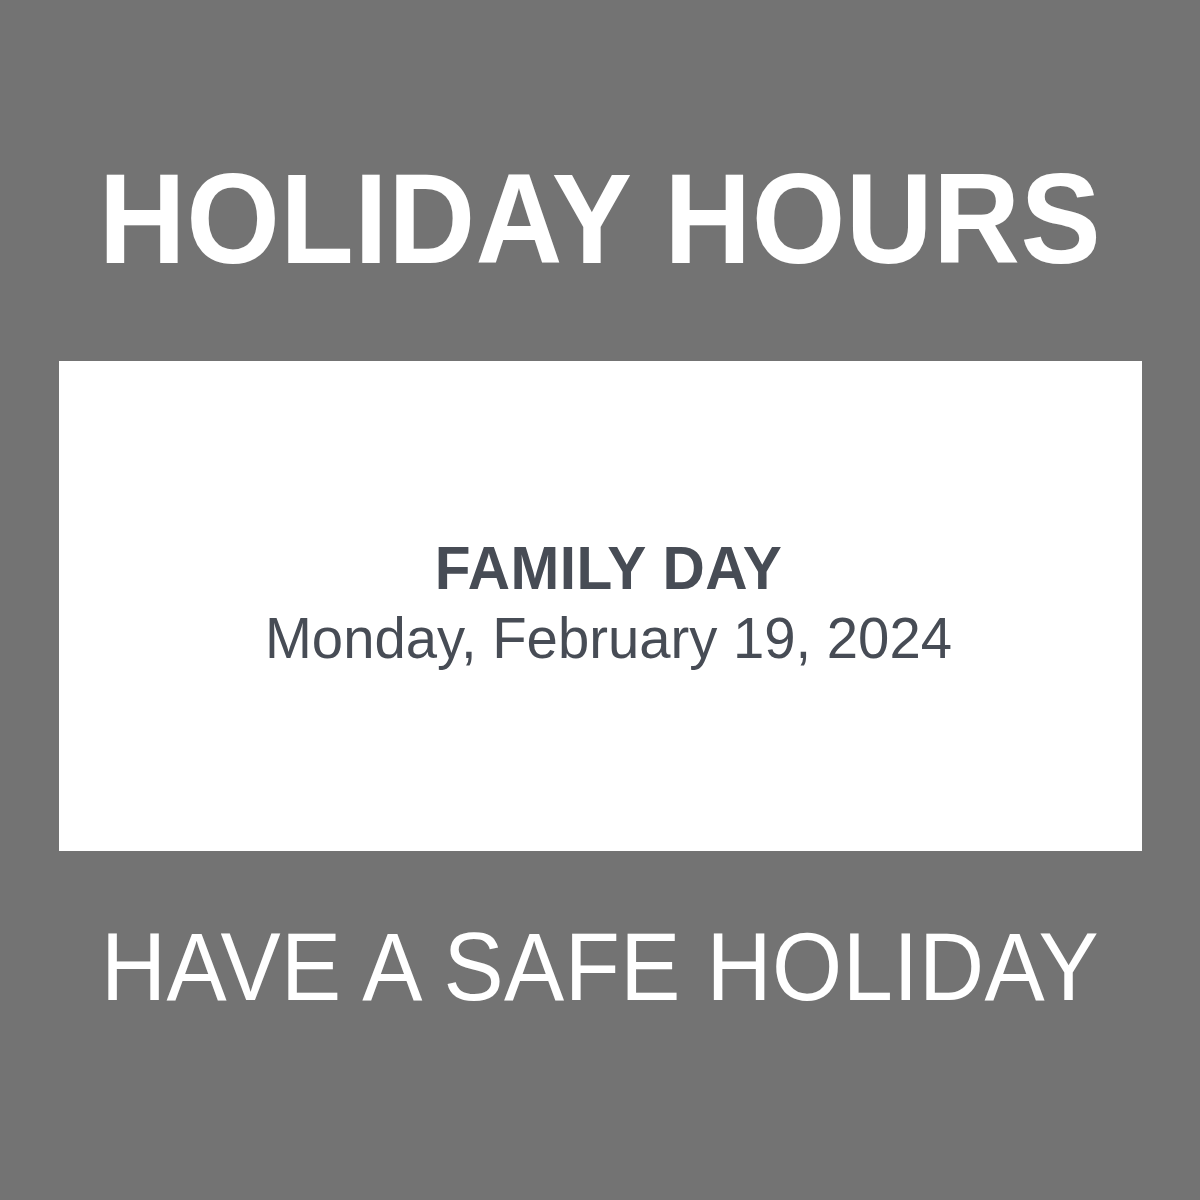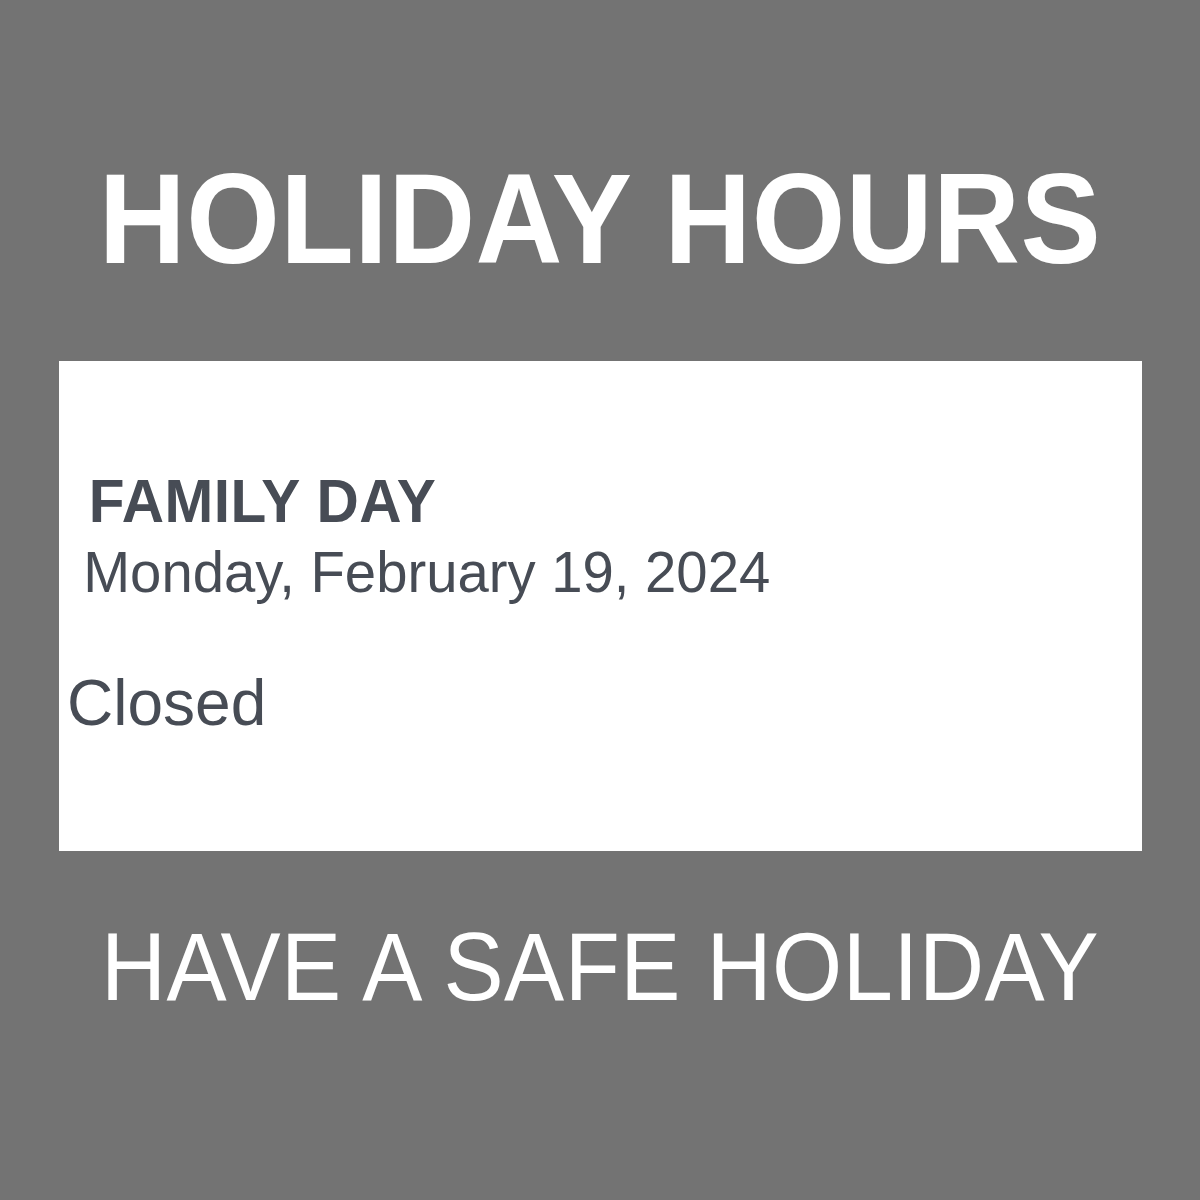--- a/index.html
+++ b/index.html
@@ -57,20 +57,21 @@
     border-radius: 0;
     display: flex;
     flex-direction: column;
     align-items: center;
     justify-content: center;
     box-sizing: border-box;
   }
 
   .card-inner {
     width: 100%;
+    text-align: center;
     padding-bottom: 6px;
     padding-left: 16px;
   }
 
   .holiday-name {
     color: #474c55;
     font-family: "Liberation Sans", sans-serif;
     font-weight: 700;
     font-size: 61px;
     line-height: 1.12;
@@ -125,19 +126,18 @@
 <body>
 
 <div class="poster">
 
   <div class="headline">HOLIDAY HOURS</div>
 
   <div class="info-card">
     <div class="card-inner">
       <div class="holiday-name">FAMILY DAY</div>
       <div class="holiday-date">Monday, February 19, 2024</div>
-      <div class="holiday-status">Closed</div>
     </div>
   </div>
 
   <div class="footer-message">HAVE A SAFE HOLIDAY</div>
 
 </div>
 
 </body></html>

